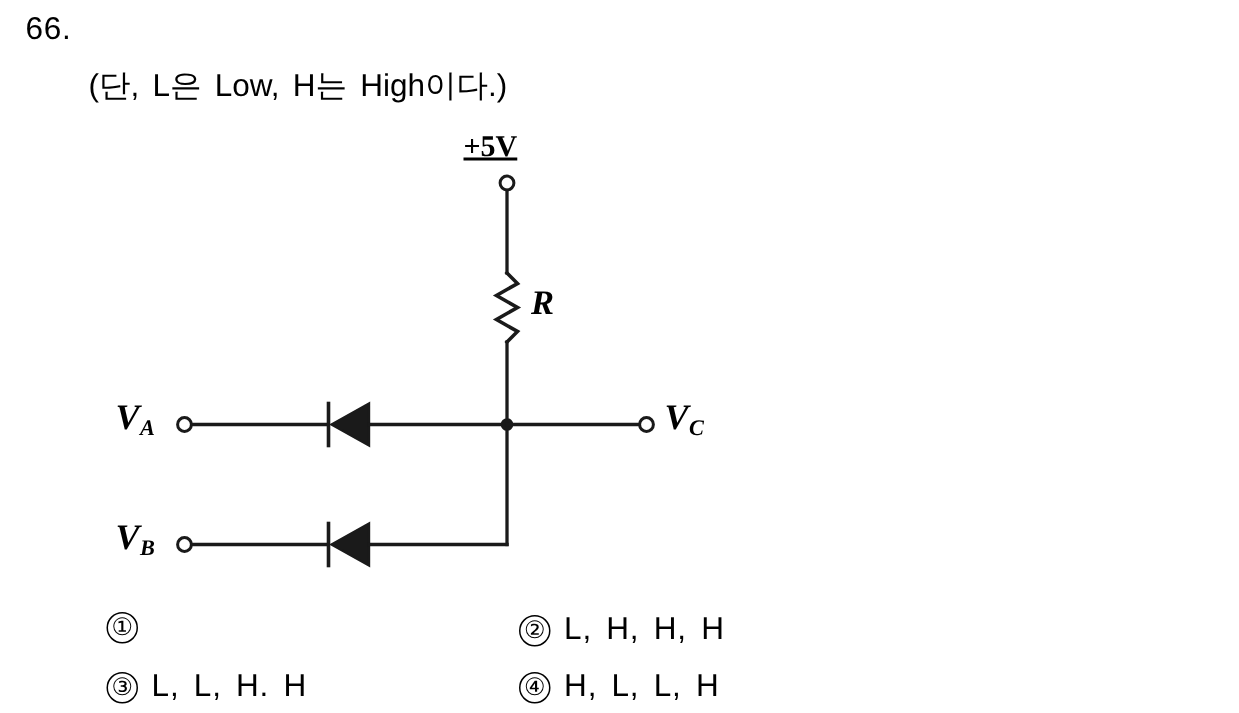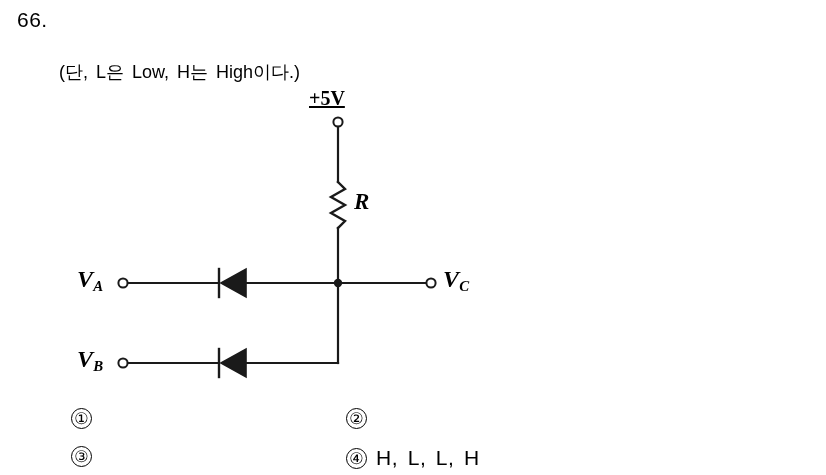--- a/index.html
+++ b/index.html
@@ -36,22 +36,22 @@
     position: absolute;
     left: 59px;
     top: 8px;
     font-size: 21px;
     white-space: nowrap;
     word-spacing: 5px;
   }
   .q-line2 {
     position: absolute;
     left: 59px;
-    top: 60px;
-    font-size: 18px;
+    top: 43px;
+    font-size: 21px;
     white-space: nowrap;
     word-spacing: 3px;
   }
 
   
   #circuit {
     position: absolute;
     left: 0;
     top: 80px;
     width: 520px;
@@ -186,24 +186,26 @@
   <span class="lbl lbl-vb"><span>V</span><sub>B</sub></span>
 
   <span class="lbl lbl-vc"><span>V</span><sub>C</sub></span>
 
   <div class="choice choice-col-1 choice-row-1">
     <span class="choice-marker">①</span>
   </div>
 
   <div class="choice choice-col-2 choice-row-1">
     <span class="choice-marker">②</span>
+    <span class="choice-text">L, H, H, H</span>
   </div>
 
   <div class="choice choice-col-1 choice-row-2">
     <span class="choice-marker">③</span>
+    <span class="choice-text">L, L, H. H</span>
   </div>
 
   <div class="choice choice-col-2 choice-row-2">
     <span class="choice-marker">④</span>
     <span class="choice-text">H, L, L, H</span>
   </div>
 
 </div>
 
 </body></html>

